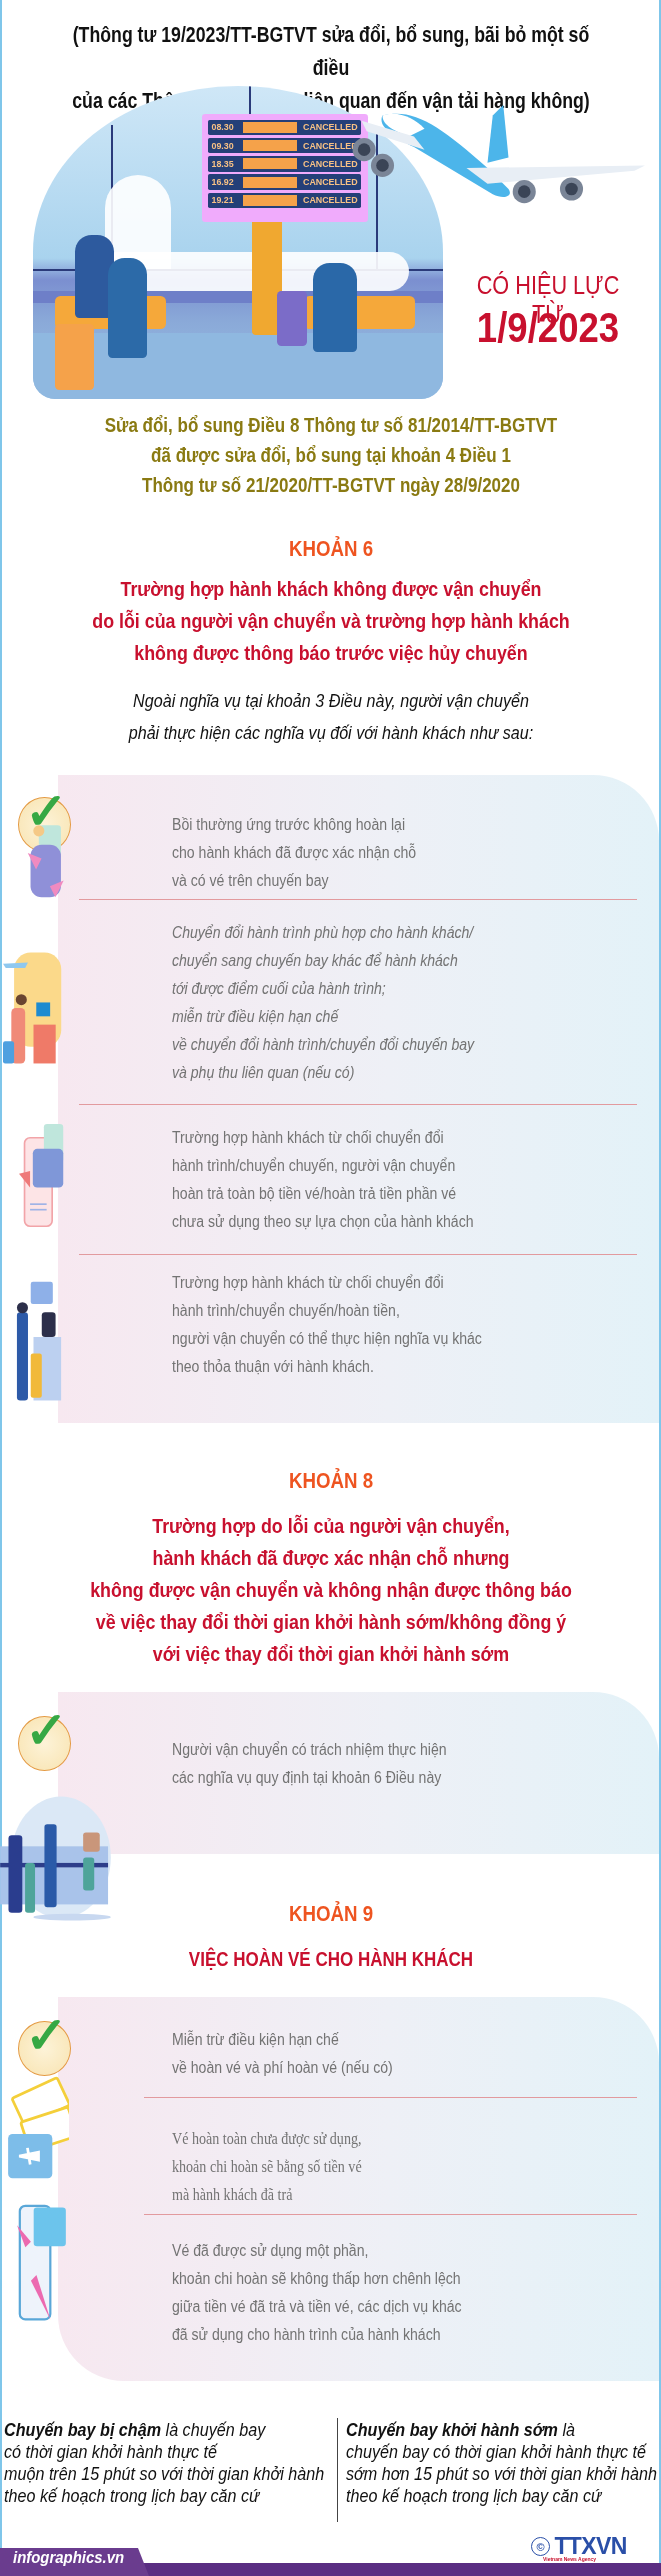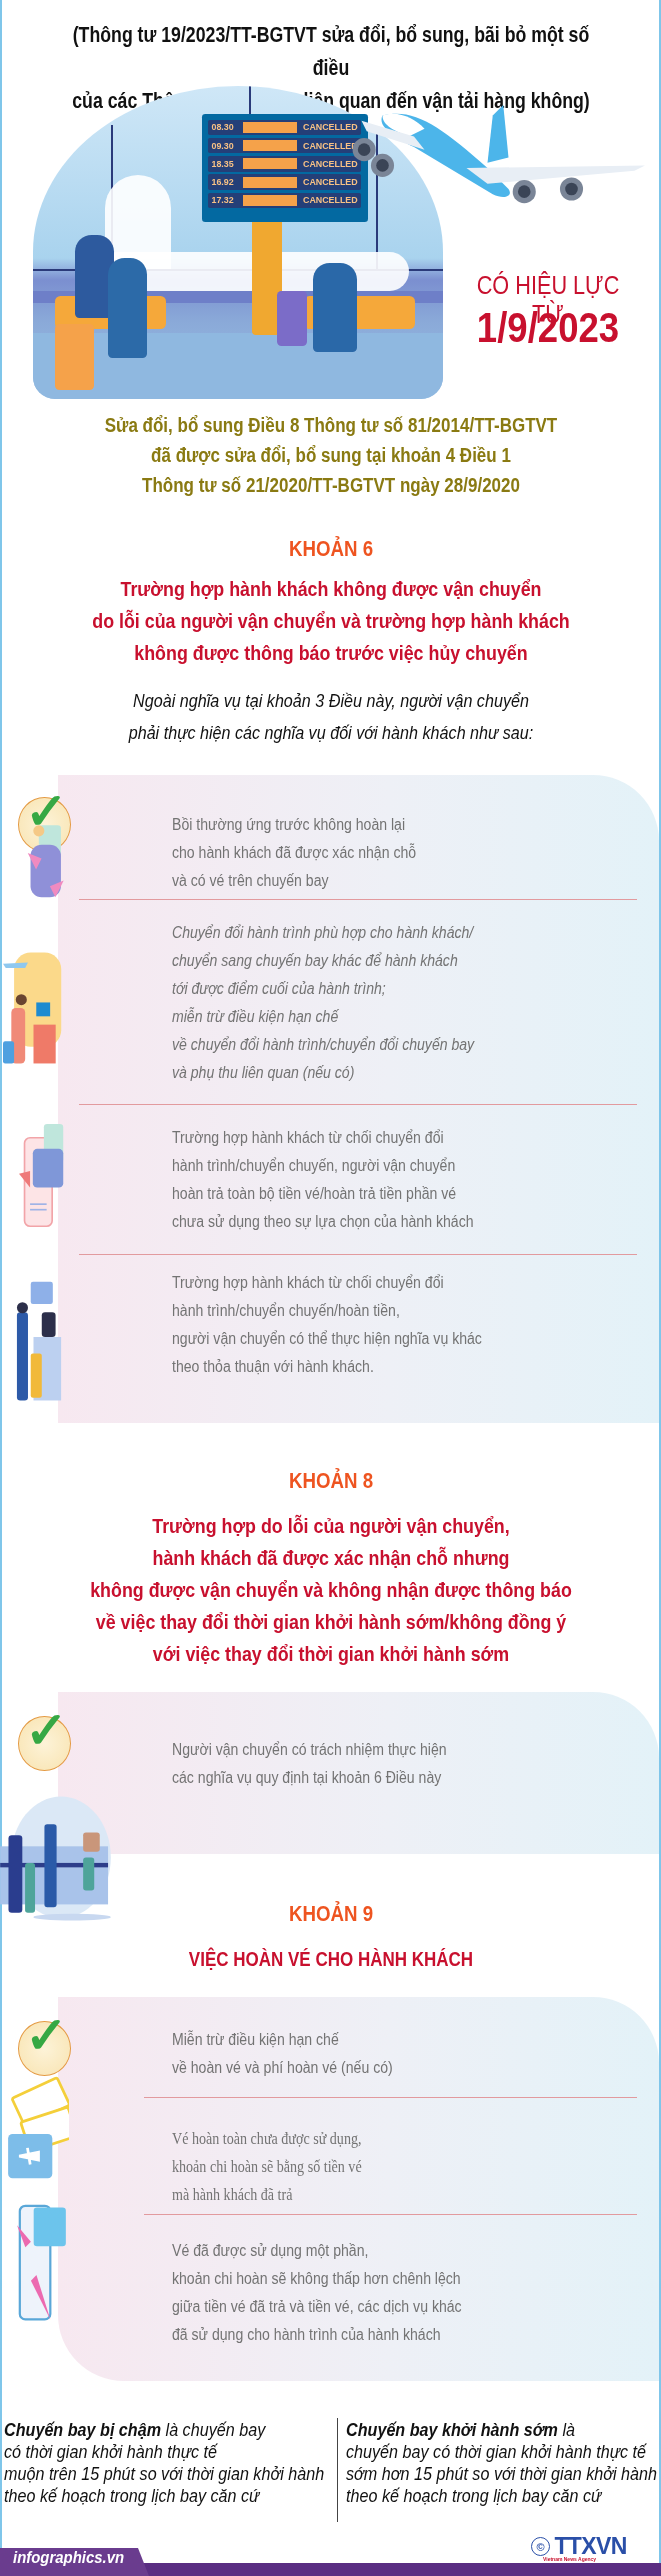--- a/index.html
+++ b/index.html
@@ -26,21 +26,21 @@
     .hero { position: absolute; top: 86px; left: 16.6px; width: 432px; height: 313px; }
     .hero-dome {
       position: absolute; left: 16.6px; top: 0; width: 410px; height: 313px;
       background: linear-gradient(180deg,#cfe7f7 0%,#a9d3ee 55%,#7b8fd0 62%,#8aa9d8 75%,#9bc2e6 100%);
       border-radius: 205px 205px 22px 22px / 166px 166px 22px 22px;
       overflow: hidden;
     }
     .hero-window-line { position: absolute; background: #2a3a7a; }
     .board {
       position: absolute; left: 185px; top: 28px; width: 166px; height: 108px;
-      background: #0369a1; border-radius: 3.3px; padding: 5.5px 6.6px;
+      background: #f0abfc; border-radius: 3.3px; padding: 5.5px 6.6px;
     }
     .board-row { display: flex; align-items: center; height: 15.5px; margin-bottom: 2.8px; background: #243f78; border-radius: 1.7px; padding: 0 3.3px; }
     .board-time { color: #f7c185; font-size: 8.9px; width: 33px; font-weight: bold; }
     .board-bar { background: #f5a24a; width: 58px; height: 11px; margin-right: 5.5px; }
     .board-status { color: #f7c185; font-size: 8.9px; font-weight: bold; }
     .cloud { position: absolute; background: #fff; border-radius: 28px; opacity: .9; }
     .seat { position: absolute; background: #f5a83a; border-radius: 5.5px; }
     .person { position: absolute; border-radius: 16.6px 16.6px 4.4px 4.4px; }
     .suitcase { position: absolute; border-radius: 4.4px; }
     .floor { position: absolute; left: 0; bottom: 0; width: 100%; height: 66px; background: #8fb8e0; }
@@ -180,21 +180,21 @@
       <span class="board-time">18.35</span>
       <span class="board-bar"></span>
       <span class="board-status">CANCELLED</span>
     </div>
     <div class="board-row">
       <span class="board-time">16.92</span>
       <span class="board-bar"></span>
       <span class="board-status">CANCELLED</span>
     </div>
     <div class="board-row">
-      <span class="board-time">17.32</span>
+      <span class="board-time">19.21</span>
       <span class="board-bar"></span>
       <span class="board-status">CANCELLED</span>
     </div>
   </div>
 </div>
 
 <svg class="plane" style="left:343px;top:105px;" viewBox="0 0 560 200">
   <path d="M60 20 C120 5 170 40 260 120 L300 160 C310 175 290 180 270 170 L120 80 C80 60 50 40 60 20 Z" fill="#4cb5ea"></path>
   <path d="M60 20 C90 10 120 25 140 45 L110 60 C85 50 60 40 60 20 Z" fill="#ffffff"></path>
   <path d="M220 120 L560 115 L540 125 L260 150 Z" fill="#e8eef5"></path>

